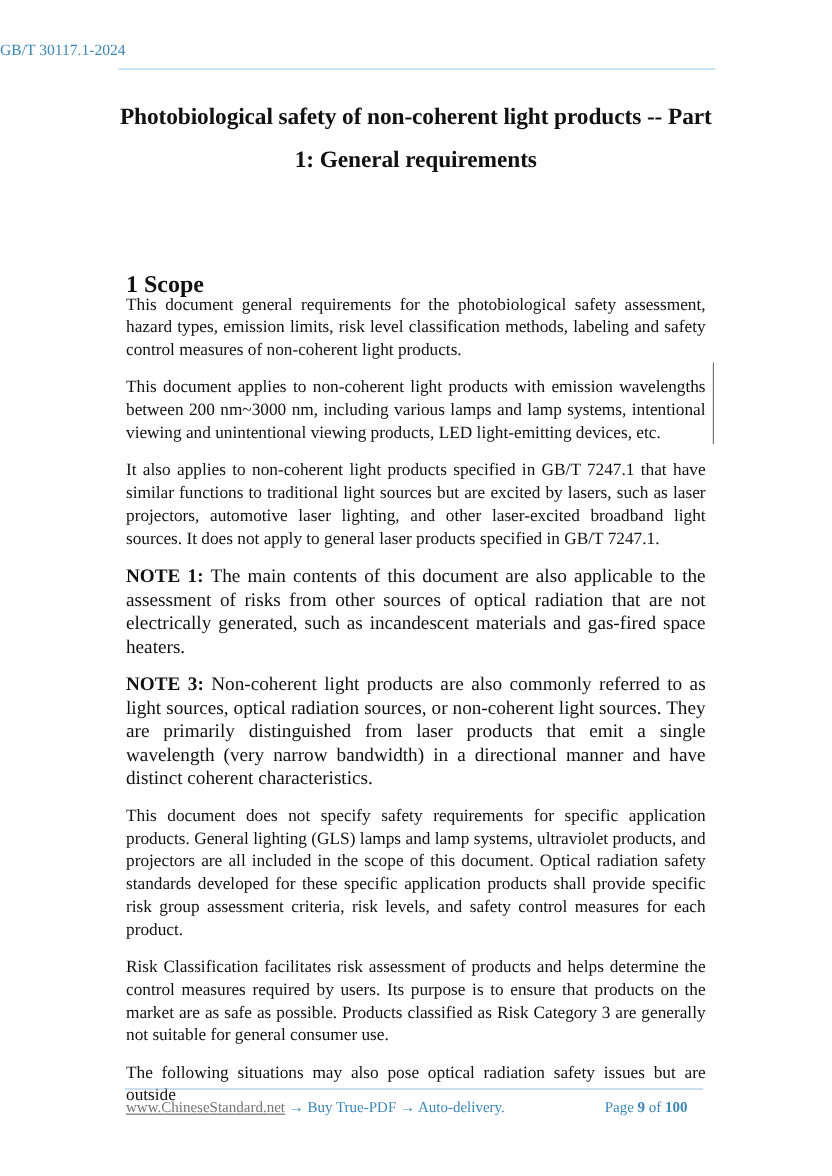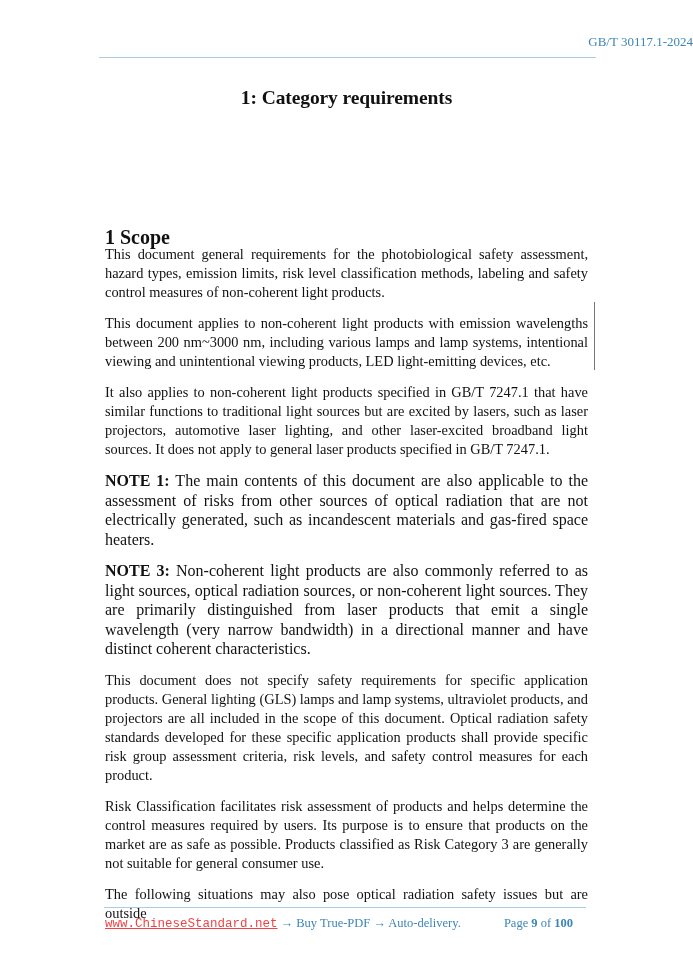--- a/index.html
+++ b/index.html
@@ -1,42 +1,43 @@
 <!DOCTYPE html>
 <html><head>
 <meta charset="utf-8">
 <style>
   html, body { margin: 0; padding: 0; background: #ffffff; }
   body { width: 693px; height: 980px; position: relative; overflow: hidden;
          font-family: "Liberation Serif", "DejaVu Serif", serif; color: #111; }
-  .header { position: absolute; top: 34px; left: 0; width: 693px; text-align: right;
+  .header { position: absolute; top: 34px; left: 0; width: 693px; text-align: left;
             font-size: 13px; color: #3b86b5; }
   .header-rule { position: absolute; top: 57px; left: 99px; width: 497px; height: 1px; background: #a9cbe3; }
   .title { position: absolute; top: 80px; left: 90px; width: 513px; text-align: center;
            font-weight: bold; font-size: 19.5px; line-height: 36px; letter-spacing: -0.1px; }
   .section { position: absolute; top: 203px; left: 105px; font-weight: bold; font-size: 20px; margin-top: 23px; }
   .body { position: absolute; left: 105px; width: 483px; }
   .p { font-size: 14.4px; line-height: 19px; text-align: justify; margin: 0 0 12px 0; }
   .note { font-size: 16px; line-height: 19.5px; text-align: justify; margin: 0 0 12px 0; }
   .note b { font-weight: bold; }
   .change-bar { position: absolute; left: 594px; top: 302px; width: 1px; height: 68px; background: #777; }
   .footer-rule { position: absolute; top: 907px; left: 104px; width: 482px; height: 1px; background: #a9cbe3; }
   .footer { position: absolute; top: 916px; left: 105px; width: 480px; font-size: 12.5px; color: #3b86b5; }
-  .footer a { color: #ef4444; text-decoration: underline; font-family: Liberation Mono, monospace; }
+  .footer a { color: #737373; text-decoration: underline; }
   .footer .right { position: absolute; right: 12px; top: 0; }
   .footer .num { font-weight: bold; }
 </style>
 </head>
 <body>
 
 <div class="header">GB/T 30117.1-2024</div>
 <div class="header-rule"></div>
 
 <div class="title">
-  <div>1: Category requirements</div>
+  <div>Photobiological safety of non-coherent light products -- Part</div>
+  <div>1: General requirements</div>
 </div>
 
 <div class="section">1 Scope</div>
 
 <div class="body" style="top:245px;">
   <p class="p">This document general requirements for the photobiological safety assessment, hazard types, emission limits, risk level classification methods, labeling and safety control measures of non-coherent light products.</p>
   <p class="p">This document applies to non-coherent light products with emission wavelengths between 200 nm~3000 nm, including various lamps and lamp systems, intentional viewing and unintentional viewing products, LED light-emitting devices, etc.</p>
   <p class="p">It also applies to non-coherent light products specified in GB/T 7247.1 that have similar functions to traditional light sources but are excited by lasers, such as laser projectors, automotive laser lighting, and other laser-excited broadband light sources. It does not apply to general laser products specified in GB/T 7247.1.</p>
   <p class="note"><b>NOTE 1:</b><span> The main contents of this document are also applicable to the assessment of risks from other sources of optical radiation that are not electrically generated, such as incandescent materials and gas-fired space heaters.</span></p>
   <p class="note"><b>NOTE 3:</b><span> Non-coherent light products are also commonly referred to as light sources, optical radiation sources, or non-coherent light sources. They are primarily distinguished from laser products that emit a single wavelength (very narrow bandwidth) in a directional manner and have distinct coherent characteristics.</span></p>

